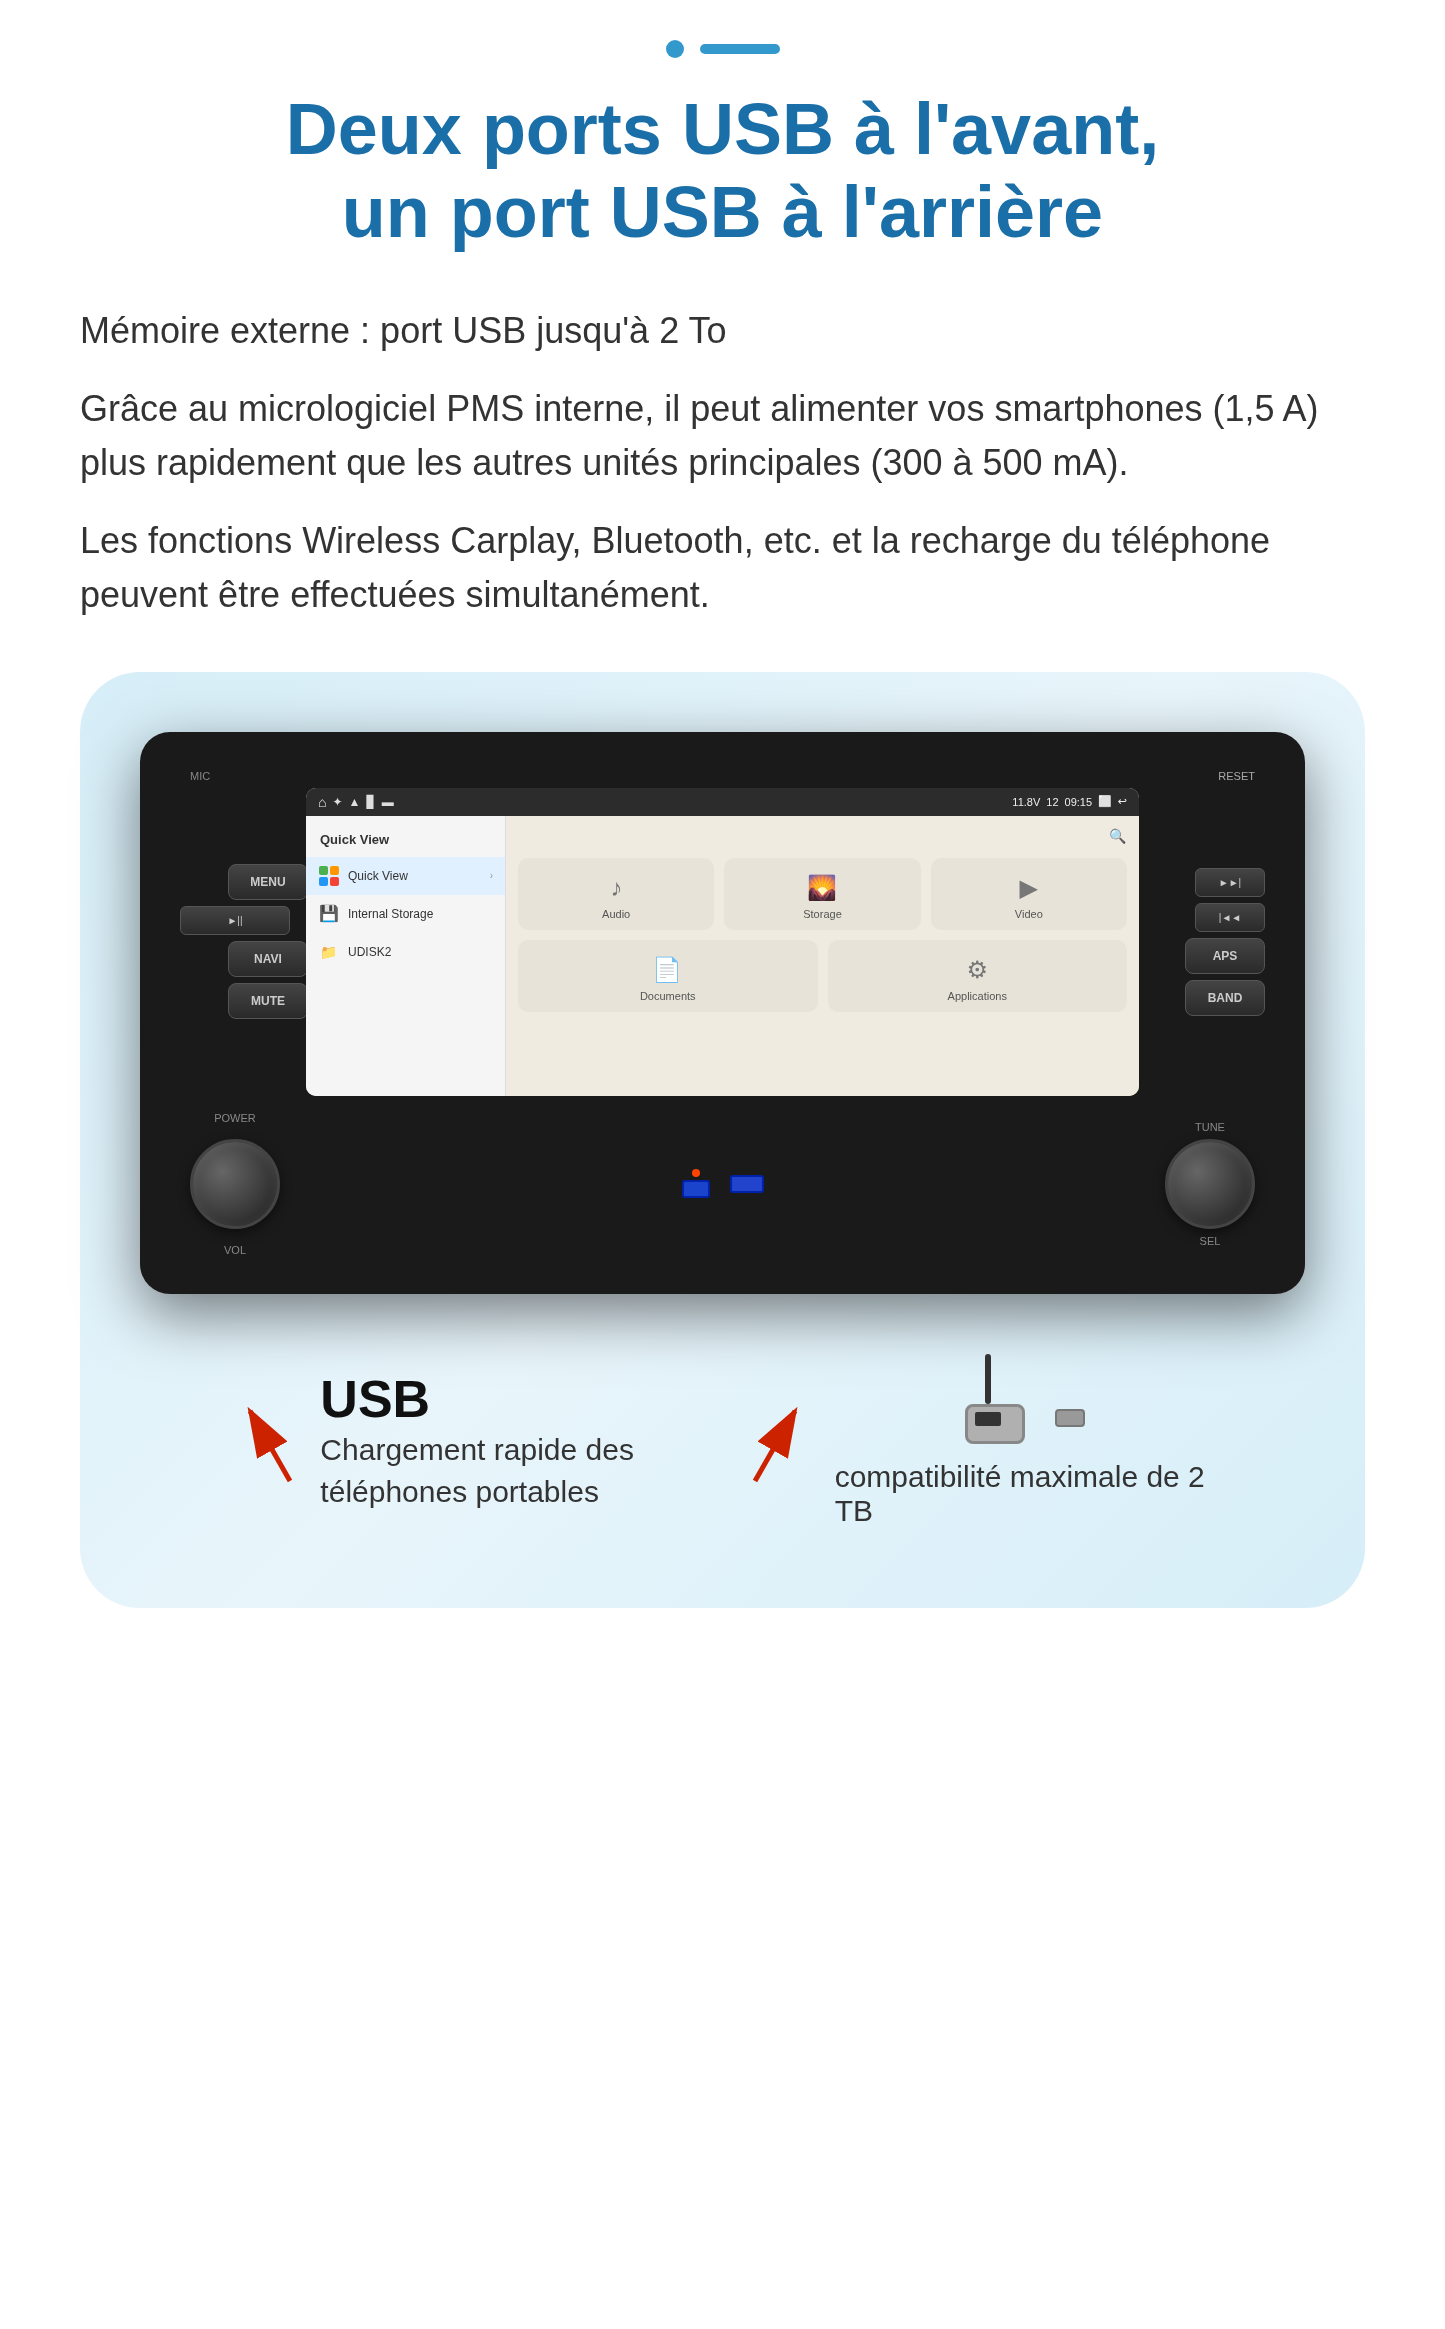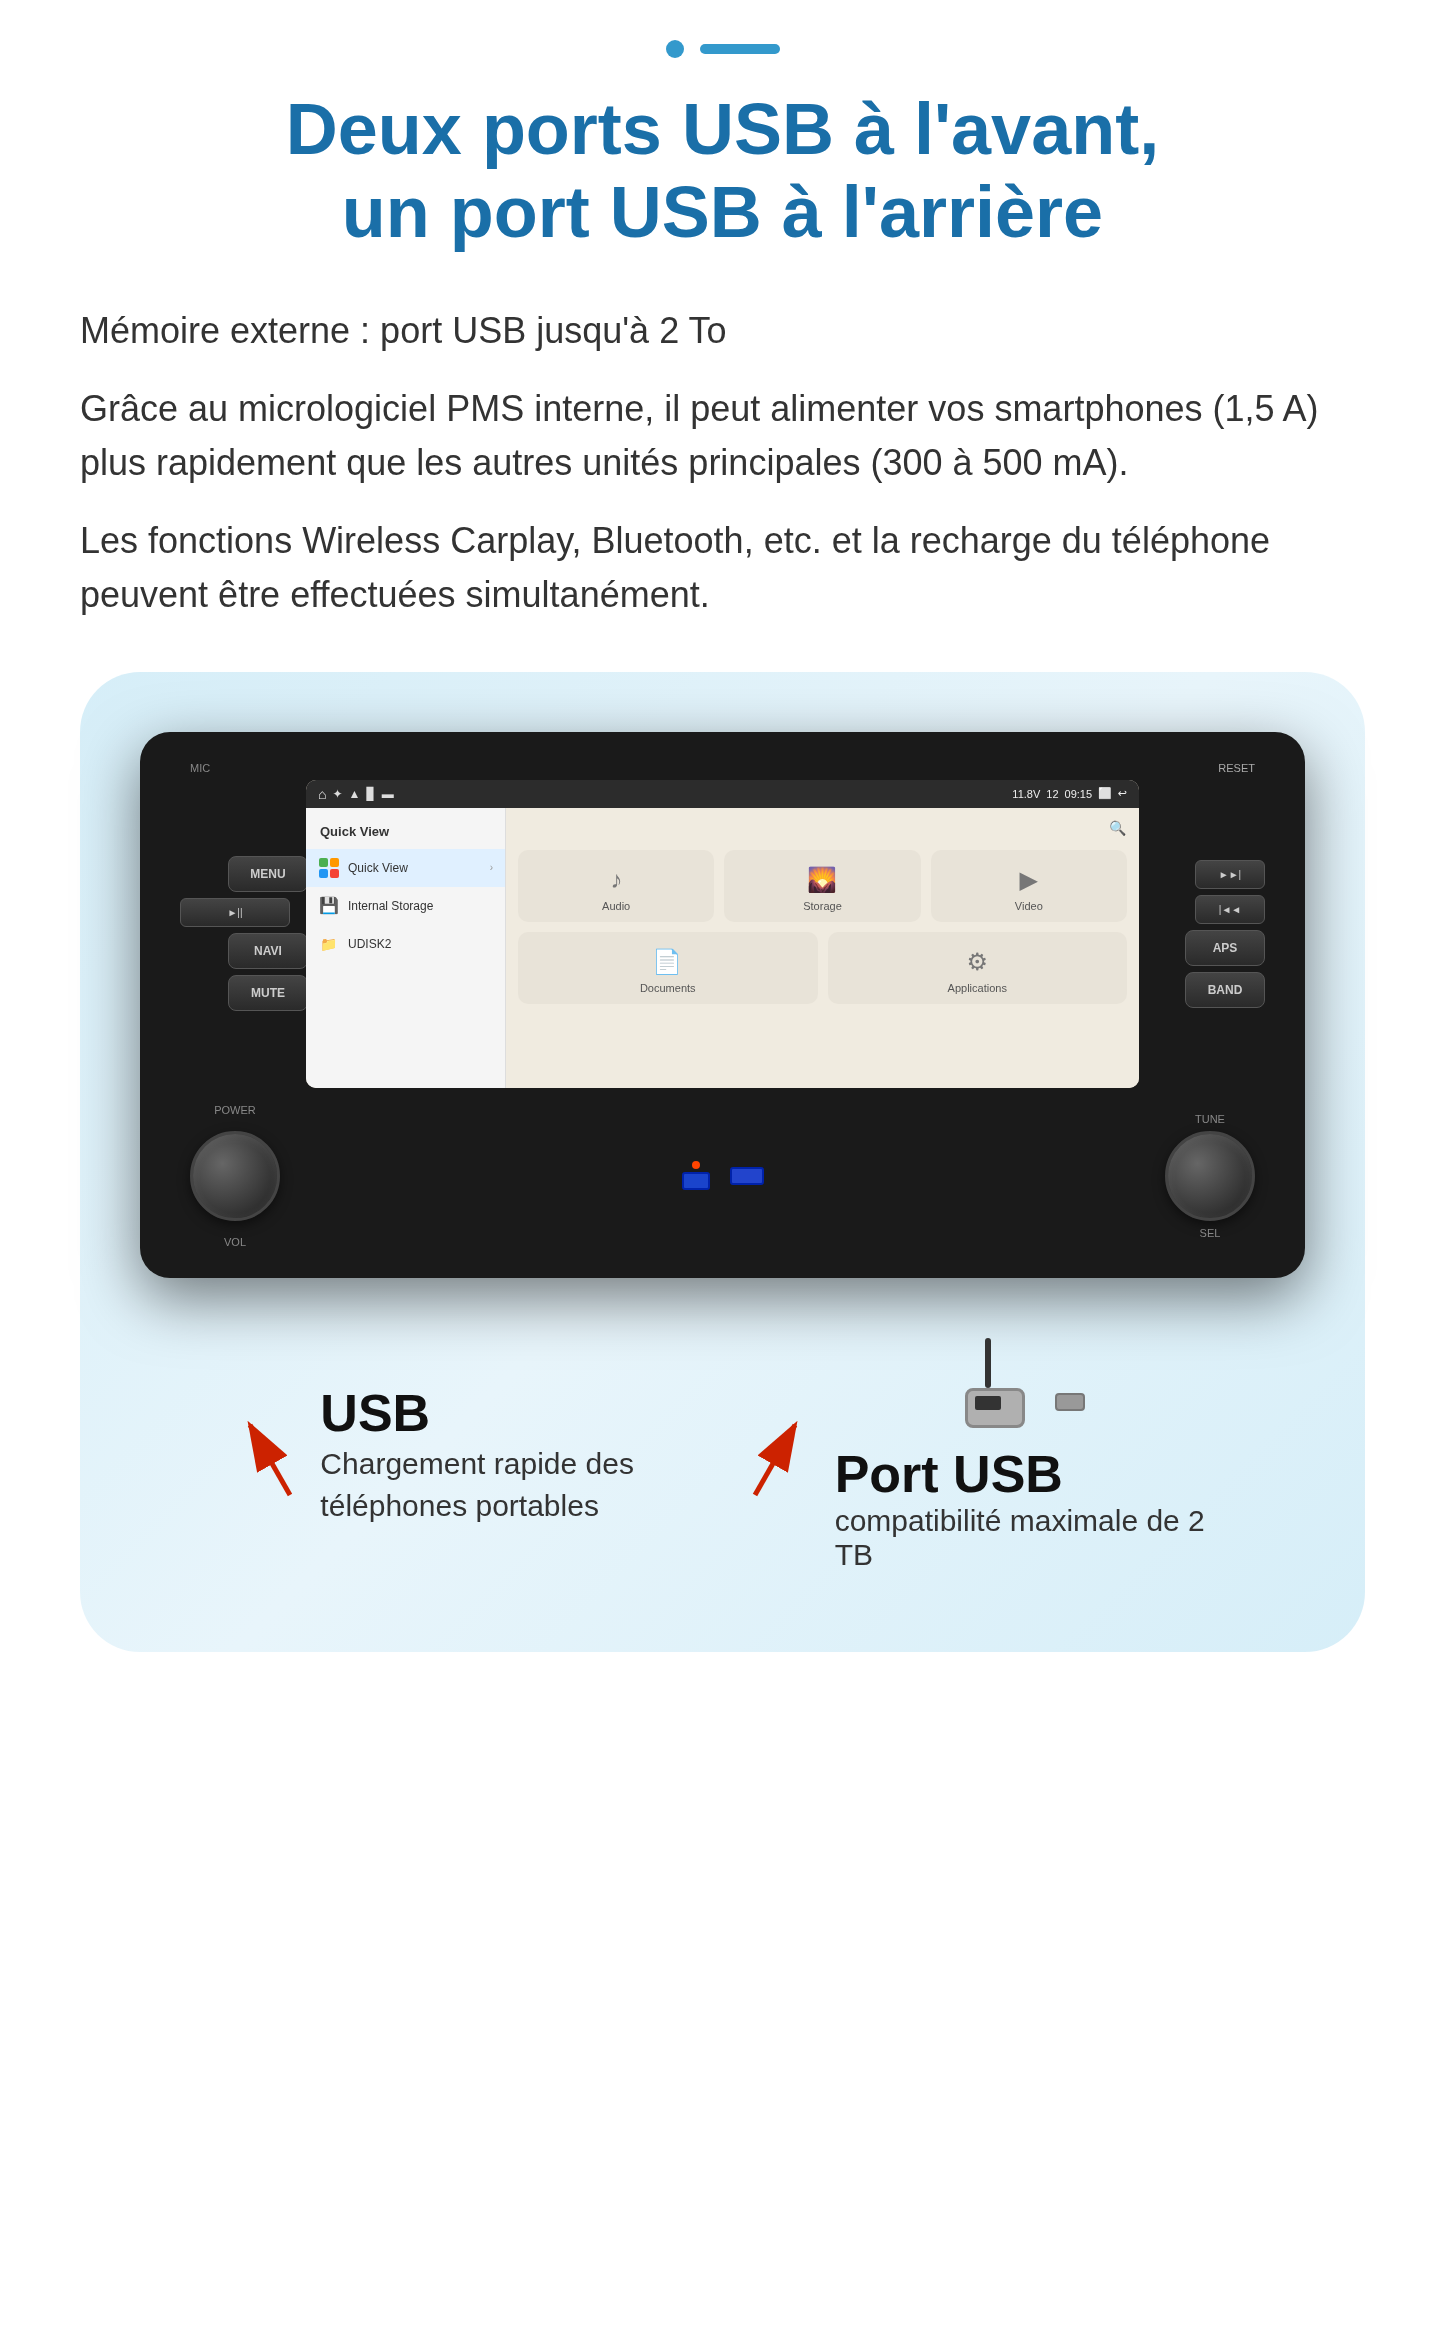--- a/index.html
+++ b/index.html
@@ -64,21 +64,21 @@
       background: linear-gradient(135deg, #d6eef8 0%, #e8f5fb 50%, #d6eef8 100%);
       border-radius: 60px;
       padding: 60px 60px 80px 60px;
       position: relative;
     }
 
     
     .car-radio {
       background: #1a1a1a;
       border-radius: 30px;
-      padding: 30px 40px;
+      padding: 38px 40px;
       position: relative;
       margin-bottom: 60px;
       box-shadow: 0 20px 60px rgba(0,0,0,0.5);
     }
 
     
     .android-status-bar {
       background: #2c2c2c;
       display: flex;
       align-items: center;
@@ -551,21 +551,20 @@
 
               <div style="position:absolute;left:20px;top:0;width:6px;height:50px;background:#333;border-radius:3px;"></div>
 
               <div style="position:absolute;left:0;top:50px;width:60px;height:40px;background:#b0b0b0;border-radius:8px;border:3px solid #888;"></div>
 
               <div style="position:absolute;left:10px;top:58px;width:26px;height:14px;background:#333;border-radius:2px;"></div>
 
               <div style="position:absolute;right:0;top:55px;width:30px;height:18px;background:#999;border-radius:4px;border:2px solid #777;"></div>
             </div>
             <div style="display:flex;flex-direction:column;align-items:flex-start;">
-              <span style="font-size:52px;font-weight:900;color:#111;">Port USB</span>
               <span style="font-size:30px;color:#333;max-width:380px;">compatibilité maximale de 2 TB</span>
             </div>
           </div>
         </div>
       </div>
 
     </div>
 
   </div>
 

